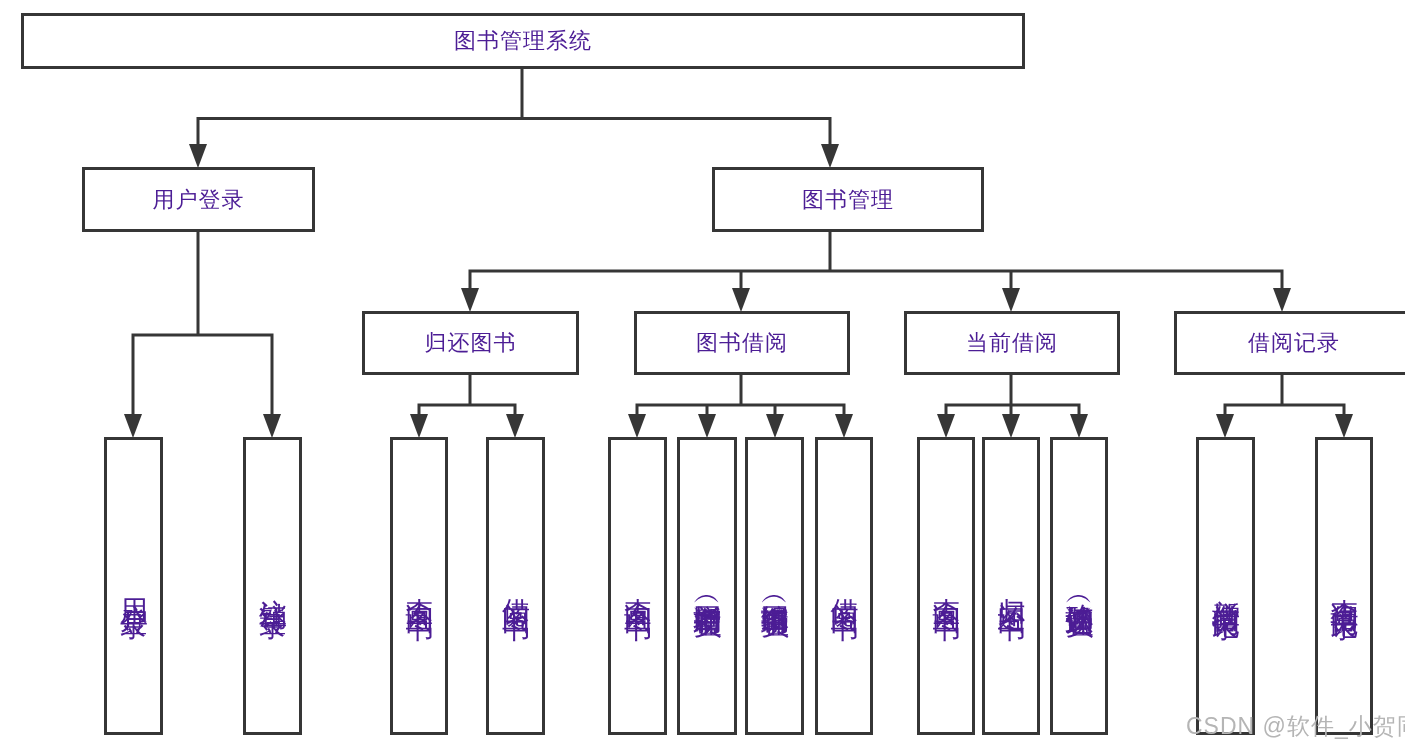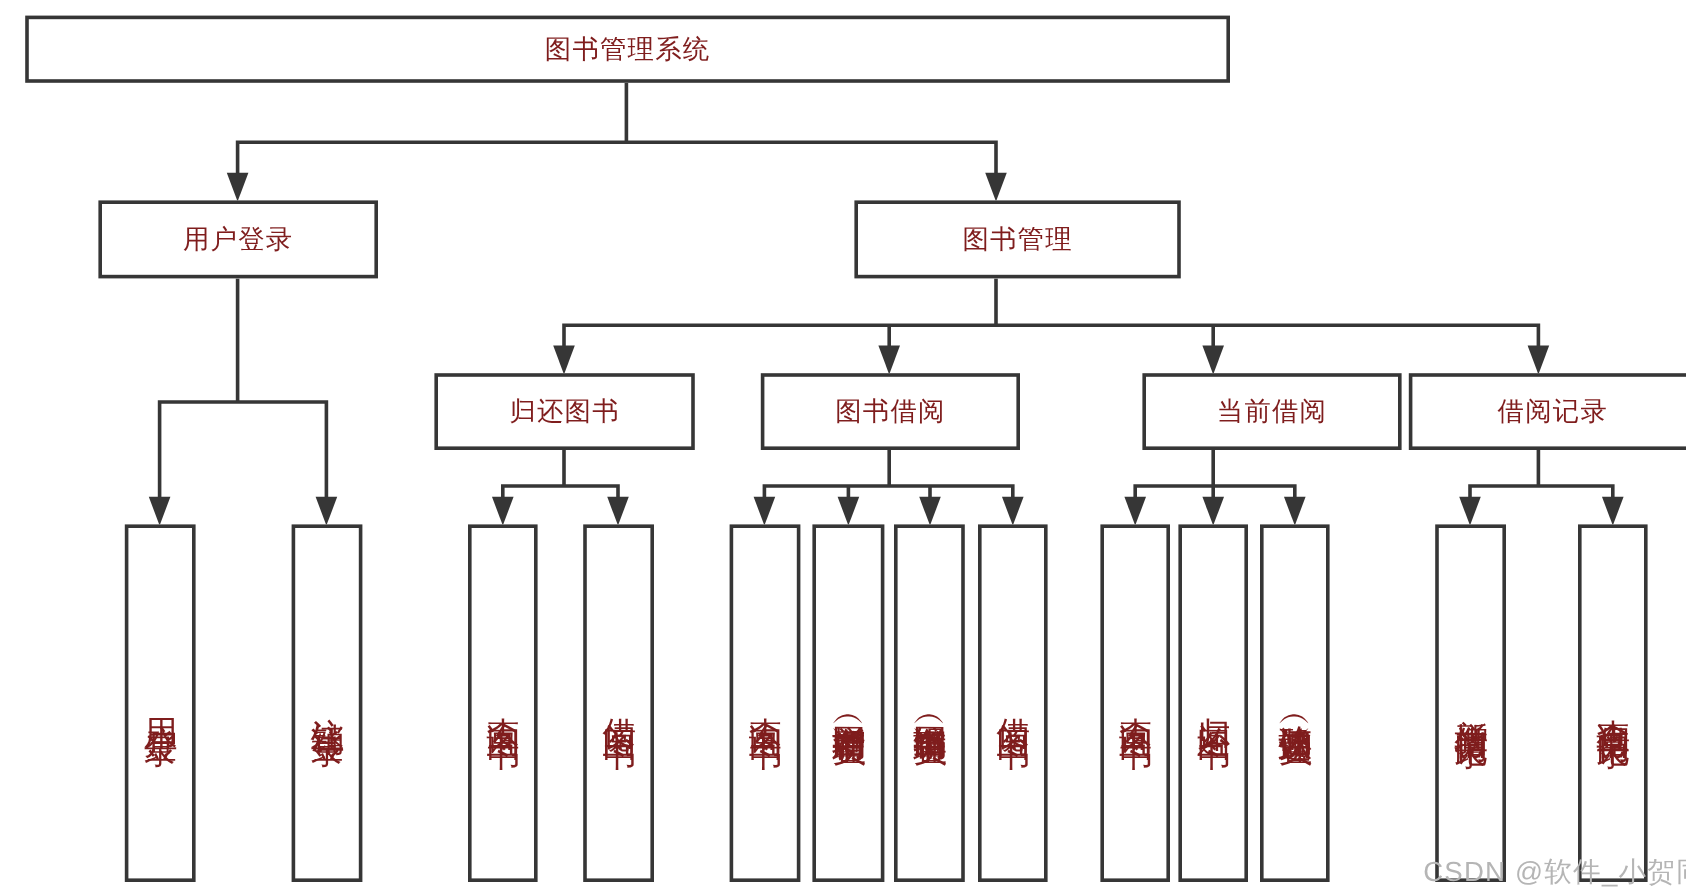--- a/index.html
+++ b/index.html
@@ -14,21 +14,21 @@
   svg.connectors {
     position: absolute;
     left: 0; top: 0;
     width: 1405px; height: 747px;
   }
   .node {
     position: absolute;
     box-sizing: border-box;
     background: #ffffff;
     border: 3px solid #363636;
-    color: #7f1d1d;
+    color: #4c1d95;
     display: flex;
     align-items: center;
     justify-content: center;
     text-align: center;
   }
   .hbox { font-size: 22px; letter-spacing: 1px; }
   .vbox {
     writing-mode: vertical-rl;
     text-orientation: mixed;
     font-size: 28px;
@@ -100,21 +100,21 @@
     </g>
   </svg>
 
   <div class="node hbox" style="left:21px; top:13px; width:1004px; height:56px;">图书管理系统</div>
 
   <div class="node hbox" style="left:82px; top:167px; width:233px; height:65px;">用户登录</div>
   <div class="node hbox" style="left:712px; top:167px; width:272px; height:65px;">图书管理</div>
 
   <div class="node hbox" style="left:362px; top:311px; width:217px; height:64px;">归还图书</div>
   <div class="node hbox" style="left:634px; top:311px; width:216px; height:64px;font-family:Liberation Mono, monospace;">图书借阅</div>
-  <div class="node hbox" style="left:952px; top:311px; width:216px; height:64px;">当前借阅</div>
+  <div class="node hbox" style="left:904px; top:311px; width:216px; height:64px;">当前借阅</div>
   <div class="node hbox" style="left:1174px; top:311px; width:240px; height:64px;">借阅记录</div>
 
   <div class="node vbox sp4" style="left:104px; top:437px; width:59px; height:298px;">用户登录</div>
   <div class="node vbox sp4" style="left:243px; top:437px; width:59px; height:298px;">注销登录</div>
 
   <div class="node vbox sp4" style="left:390px; top:437px; width:58px; height:298px;">查询图书</div>
   <div class="node vbox sp4" style="left:486px; top:437px; width:59px; height:298px;">借阅图书</div>
 
   <div class="node vbox sp4" style="left:608px; top:437px; width:59px; height:298px;">查询图书</div>
   <div class="node vbox sp9" style="left:677px; top:437px; width:60px; height:298px;">新增图书（管理员）</div>

